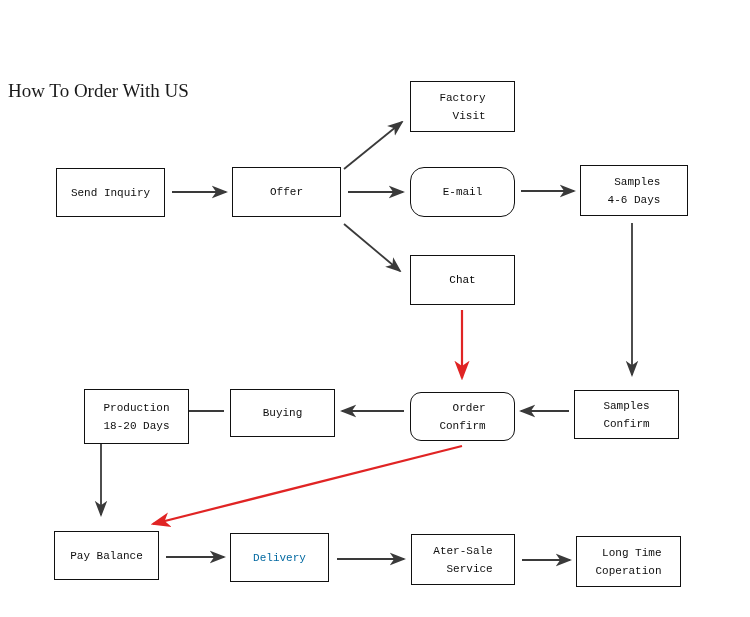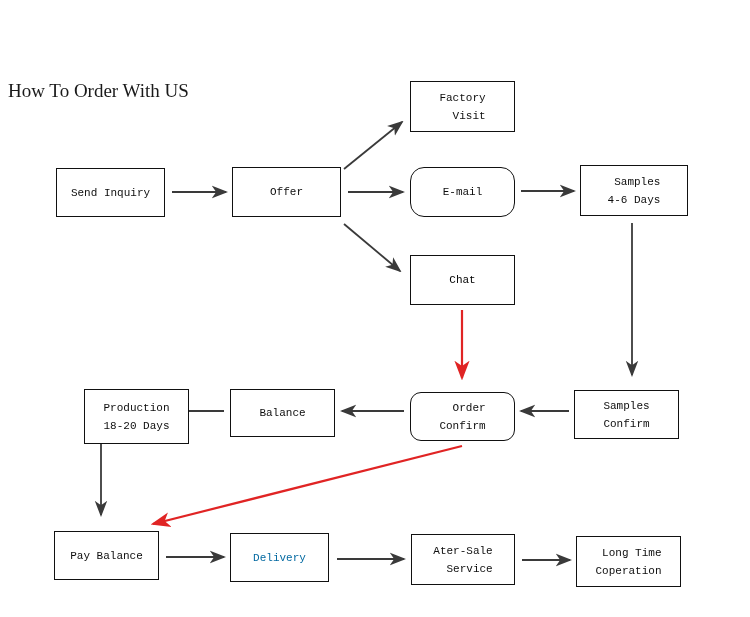--- a/index.html
+++ b/index.html
@@ -136,21 +136,21 @@
       </div>
       <div class="node" style="left: 574px; top: 390px; width: 105px; height: 49px; border-color: rgb(17, 17, 17); background: rgb(255, 255, 255); color: rgb(13, 13, 13);">
         <span class="node-label">Samples
 Confirm</span>
       </div>
       <div class="node" style="left: 410px; top: 392px; width: 105px; height: 49px; border-color: rgb(17, 17, 17); background: rgb(255, 255, 255); color: rgb(13, 13, 13); border-radius: 11px;">
         <span class="node-label">Order
 Confirm</span>
       </div>
       <div class="node" style="left: 230px; top: 389px; width: 105px; height: 48px; border-color: rgb(17, 17, 17); background: rgb(255, 255, 255); color: rgb(13, 13, 13);">
-        <span class="node-label">Balance</span>
+        <span class="node-label">Buying</span>
       </div>
       <div class="node" style="left: 56px; top: 389px; width: 105px; height: 55px; border-color: rgb(17, 17, 17); background: rgb(255, 255, 255); color: rgb(13, 13, 13); margin-left: 28px;">
         <span class="node-label">Production
 18-20 Days</span>
       </div>
       <div class="node" style="left: 54px; top: 531px; width: 105px; height: 49px; border-color: rgb(17, 17, 17); background: rgb(255, 255, 255); color: rgb(13, 13, 13);">
         <span class="node-label">Pay Balance</span>
       </div>
       <div class="node" style="left: 230px; top: 533px; width: 99px; height: 49px; border-color: rgb(17, 17, 17); background: rgb(255, 255, 255); color: #0369a1;">
         <span class="node-label">Delivery</span>

